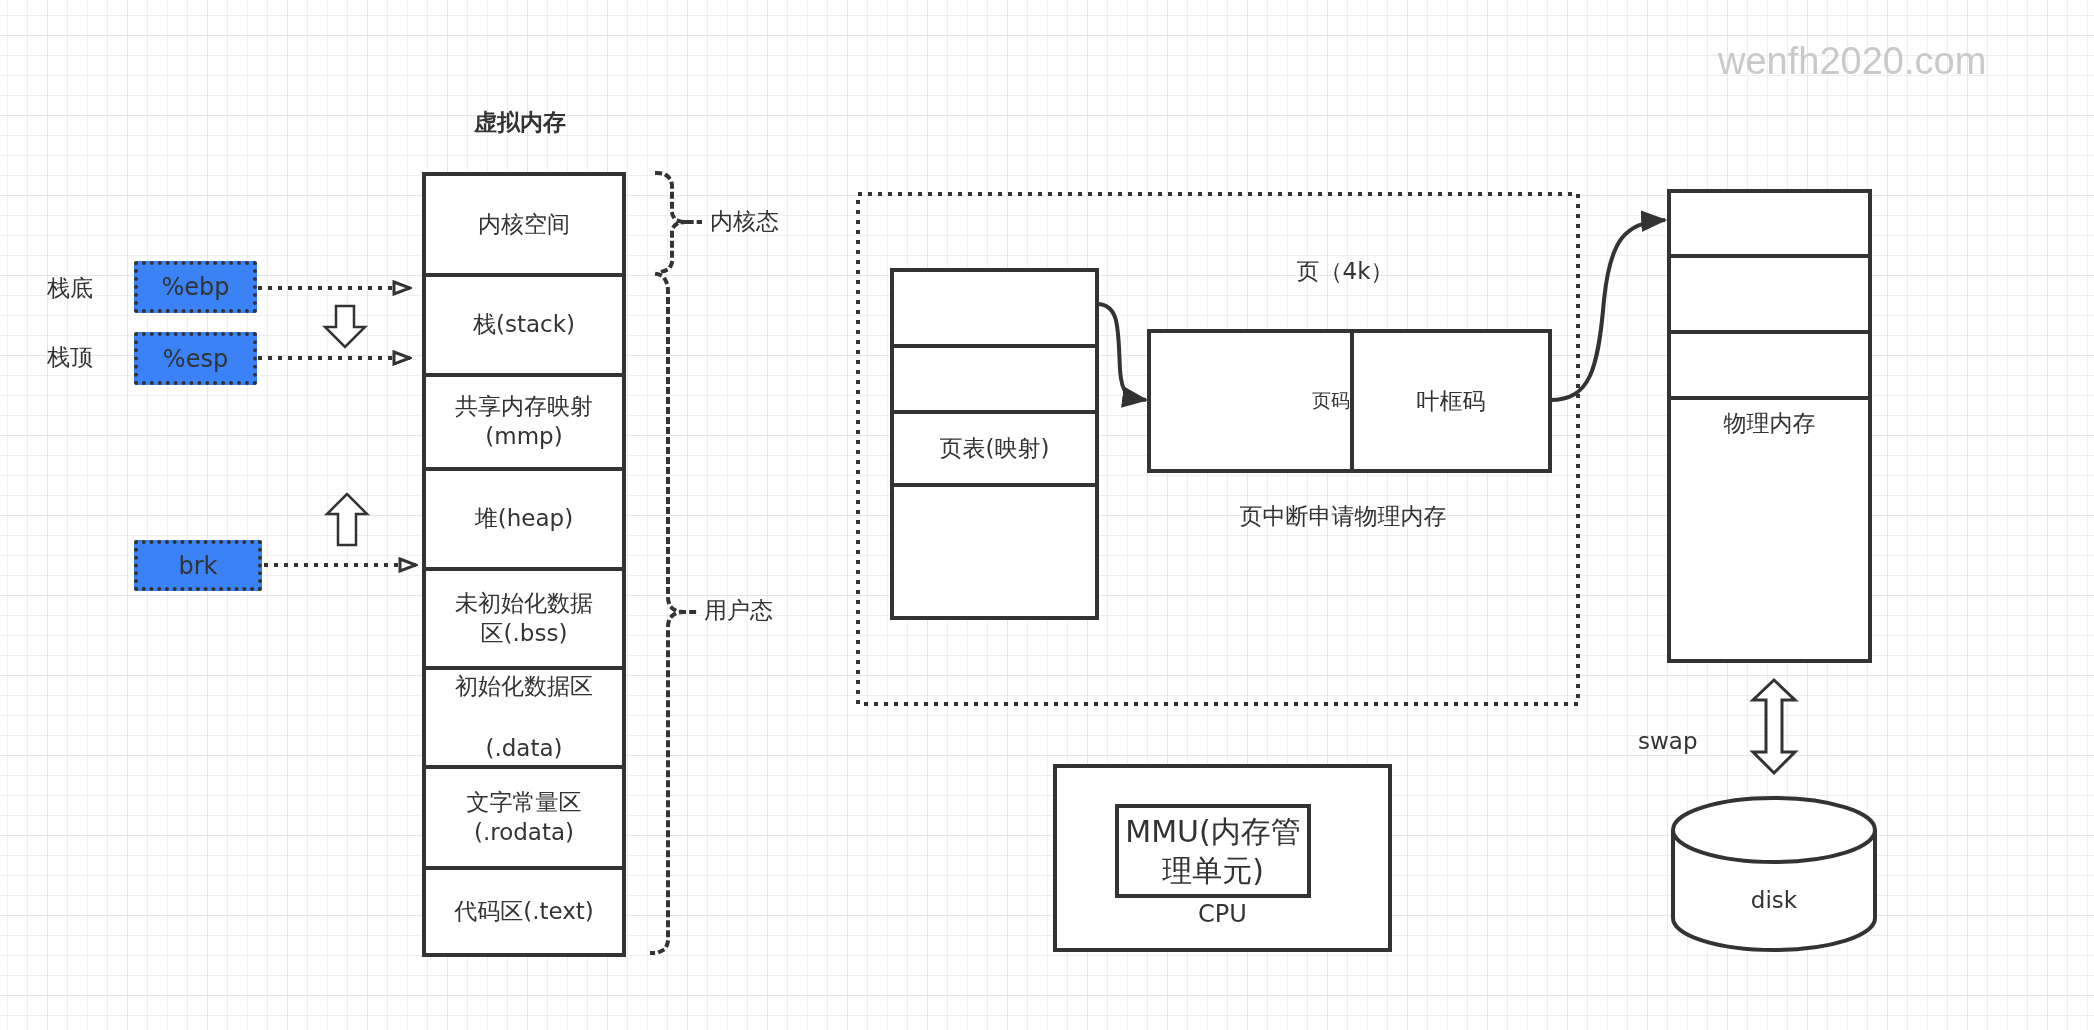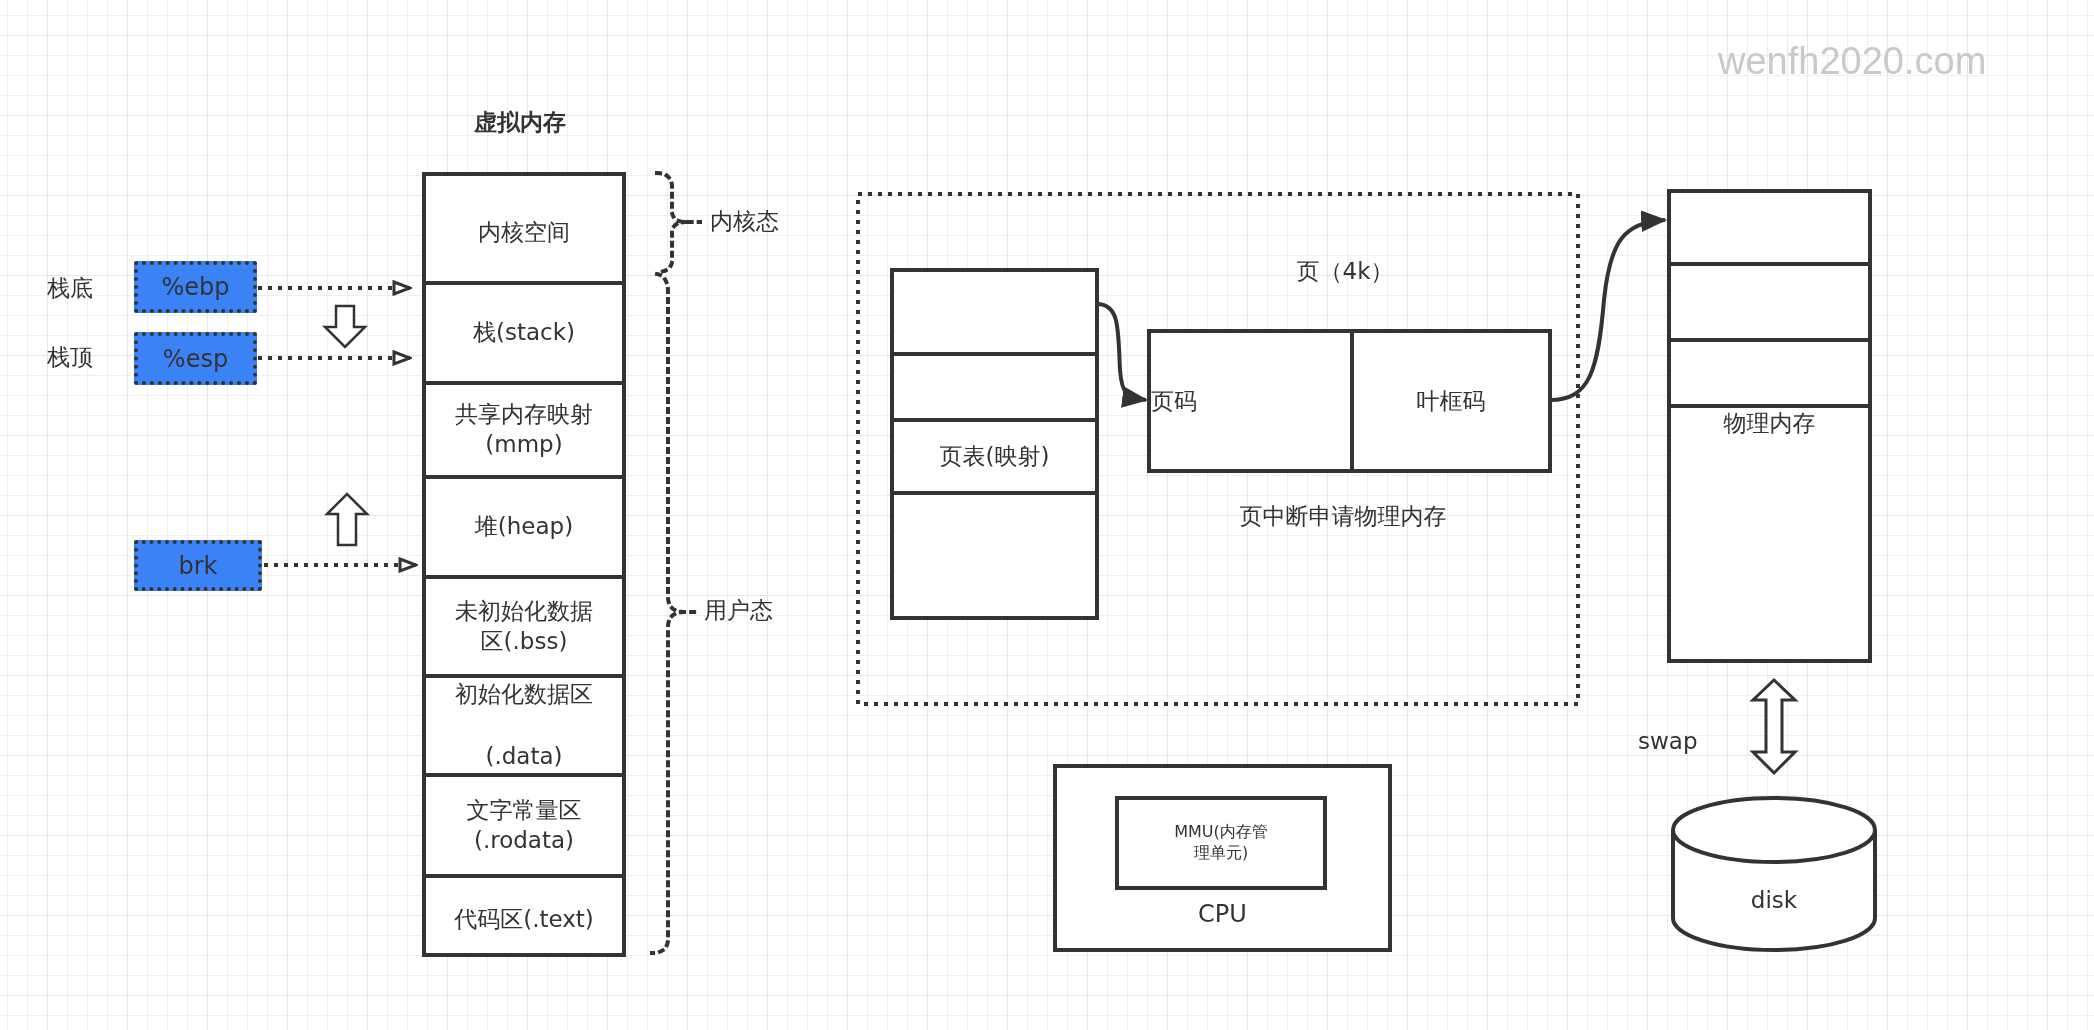--- a/index.html
+++ b/index.html
@@ -15,21 +15,21 @@
     background-position: 47px 0, 0 35px, 7px 0, 0 15px;
     font-family: "DejaVu Sans", "Liberation Sans", sans-serif;
     color: #333333;
   }
   #canvas { position: absolute; left: 0; top: 0; }
   .lbl { position: absolute; font-size: 23px; color: #333; white-space: nowrap; line-height: 1.25; }
   .center { text-align: center; }
   .box { position: absolute; background: #fff; border: 4px solid #333; box-sizing: border-box; }
   .cell { position: absolute; left: 0; right: 0; border-bottom: 4px solid #333; box-sizing: border-box;
           display: flex; align-items: center; justify-content: center; text-align: center;
-          font-size: 23px; line-height: 1.3; color: #333; margin-top: 8px; }
+          font-size: 23px; line-height: 1.3; color: #333; }
   .cell:last-child { border-bottom: none; }
   .dotbox { position: absolute; border: 4px dotted #333; box-sizing: border-box; background: #3b82f6;
             display: flex; align-items: center; justify-content: center; font-size: 24px; color: #333; border-radius: 2px; }
   .watermark { position: absolute; left: 1718px; top: 40px; font-size: 38px; color: #c9c9c9; font-family: "Liberation Sans", sans-serif; }
 </style>
 </head>
 <body>
 
 <svg id="canvas" width="2094" height="1030" viewBox="0 0 2094 1030">
   <defs>
@@ -123,21 +123,21 @@
   <div class="cell" style="top:76px; height:66px;"></div>
   <div class="cell" style="top:142px; height:73px;">
       <span>页表(映射)</span>
     </div>
   <div class="cell" style="top:215px; height:129px; border-bottom:none;"></div>
 </div>
 
 <div class="lbl center" style="left:1245px; top:257px; width:200px;">页（4k）</div>
 
 <div class="box" style="left:1147px; top:329px; width:405px; height:144px;">
-  <div style="position:absolute; left:0; top:0; width:199px; height:136px; border-right:4px solid #333; display:flex; align-items:center; justify-content:flex-start; font-size:23px;">
+  <div style="position:absolute; left:0; top:0; width:199px; height:136px; border-right:4px solid #333; display:flex; align-items:center; justify-content:flex-end; font-size:19px;">
       <span>页码</span>
     </div>
   <div style="position:absolute; left:203px; top:0; right:0; height:136px; display:flex; align-items:center; justify-content:center; font-size:23px;">
       <span>叶框码</span>
     </div>
 </div>
 
 <div class="lbl center" style="left:1193px; top:502px; width:300px;">页中断申请物理内存</div>
 
 <div class="box" style="left:1667px; top:189px; width:205px; height:474px;">
@@ -145,18 +145,18 @@
   <div class="cell" style="top:65px; height:76px;"></div>
   <div class="cell" style="top:141px; height:66px;"></div>
   <div style="position:absolute; left:0; right:0; top:207px; bottom:0; text-align:center; padding-top:8px; font-size:23px;"><span>物理内存</span></div>
 </div>
 
 <div class="lbl" style="left:1638px; top:727px;">swap</div>
 
 <div class="lbl center" style="left:1724px; top:886px; width:100px;">disk</div>
 
 <div class="box" style="left:1053px; top:764px; width:339px; height:188px;">
-  <div style="position:absolute; left:58px; top:28px; width:212px; height:94px; border:4px solid #333; box-sizing:border-box; display:flex; flex-direction:column; align-items:center; justify-content:center; font-size:16px; line-height:1.3;">
+  <div style="position:absolute; left:58px; top:36px; width:196px; height:94px; border:4px solid #333; box-sizing:border-box; display:flex; flex-direction:column; align-items:center; justify-content:center; font-size:30px; line-height:1.3;">
     <span>MMU(内存管</span>
     <span>理单元)</span>
   </div>
   <div style="position:absolute; left:0; right:0; top:132px; text-align:center; font-size:24px;">CPU</div>
 </div>
 
 </body></html>

